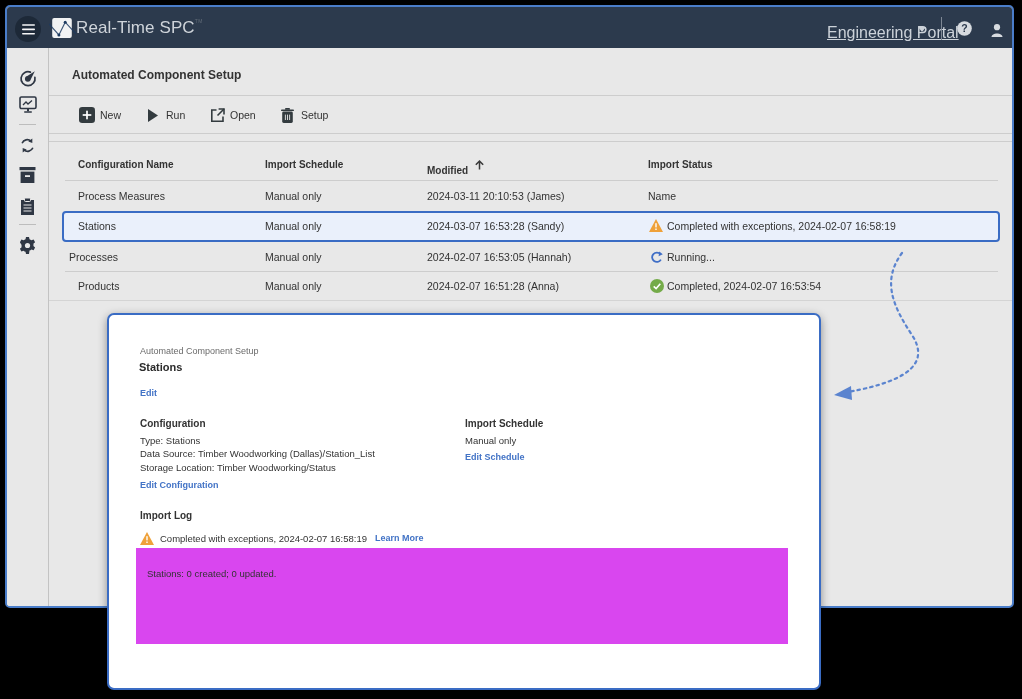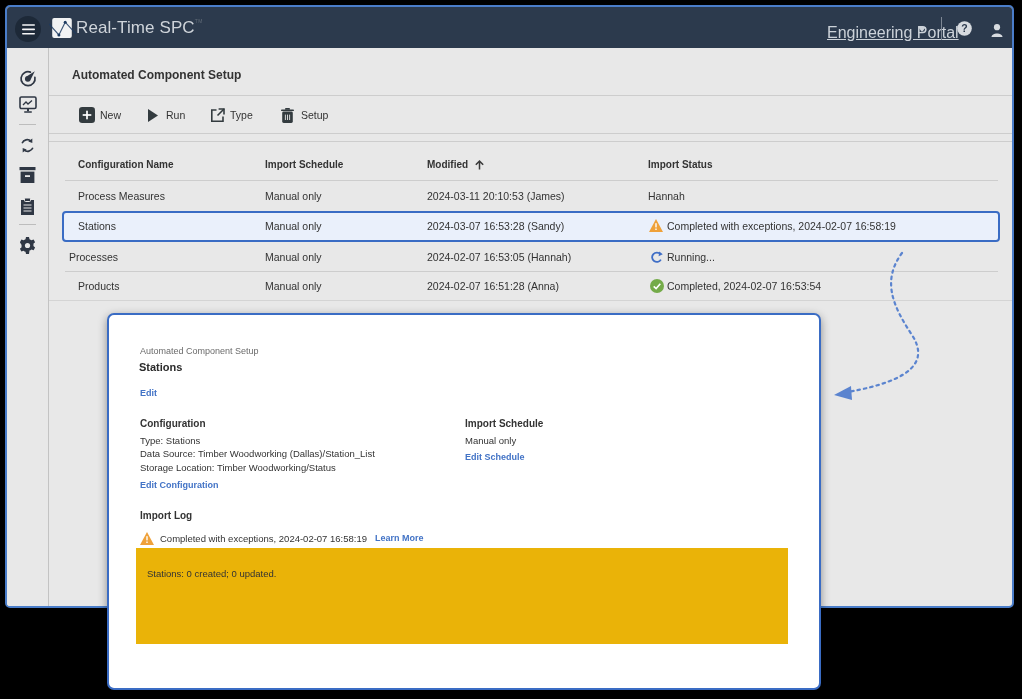--- a/index.html
+++ b/index.html
@@ -34,21 +34,21 @@
           border:2px solid #3a6cc4;border-radius:4px;}
   .statusic{position:absolute;line-height:0;}
   .popup{position:absolute;left:107px;top:313px;width:710px;height:373px;background:#fff;
          border:2px solid #3a6cc4;border-radius:7px;box-shadow:0 3px 10px rgba(0,0,0,.4);}
   .pp{position:absolute;white-space:nowrap;}
   .link{color:#4273c6;font-weight:bold;font-size:9px;}
   .ppsmall{font-size:9px;color:#6b6b6b;}
   .pph1{font-size:11px;font-weight:bold;color:#2b2b2b;}
   .ppb{font-size:10px;font-weight:bold;color:#333;}
   .ppt{font-size:9.5px;color:#333;}
-  .logbox{position:absolute;left:27px;top:233px;width:652px;height:96px;background:#eab308;}
+  .logbox{position:absolute;left:27px;top:233px;width:652px;height:96px;background:#d946ef;}
 </style>
 </head>
 <body>
 <div class="app">
   <div class="topbar">
     <div class="burger">
       <svg width="13" height="11" viewBox="0 0 13 11">
           <g fill="#f5f6f7">
             <rect x="0" y="0.2" width="13" height="1.6" rx=".8"></rect>
             <rect x="0" y="4.6" width="13" height="1.6" rx=".8"></rect>
@@ -150,48 +150,48 @@
         </svg>
     </div>
     <div class="tlab" style="left:117px;top:61px">Run</div>
     <div class="ticon" style="left:161px;top:60px">
       <svg width="15" height="15" viewBox="0 0 15 15">
           <path d="M6.5 2 H1.8 V13.2 H13 V8.5" fill="none" stroke="#333b3f" stroke-width="1.6"></path>
           <path d="M8.6 1 H14 V6.4" fill="none" stroke="#333b3f" stroke-width="1.6"></path>
           <line x1="14" y1="1" x2="7.5" y2="7.5" stroke="#333b3f" stroke-width="1.6"></line>
         </svg>
     </div>
-    <div class="tlab" style="left:181px;top:61px">Type</div>
+    <div class="tlab" style="left:181px;top:61px">Open</div>
     <div class="ticon" style="left:232px;top:60px">
       <svg width="13" height="15" viewBox="0 0 13 15">
           <rect x="1.2" y="3.6" width="10.6" height="11.4" rx="1.4" fill="#333b3f"></rect>
           <rect x="0" y="1.4" width="13" height="1.7" rx=".85" fill="#333b3f"></rect>
           <rect x="4" y="0" width="5" height="1.8" rx=".9" fill="#333b3f"></rect>
           <g stroke="#e8e8e8" stroke-width="0.9">
             <line x1="4.4" y1="6.6" x2="4.4" y2="12"></line>
             <line x1="6.5" y1="6.6" x2="6.5" y2="12"></line>
             <line x1="8.6" y1="6.6" x2="8.6" y2="12"></line>
           </g>
         </svg>
     </div>
     <div class="tlab" style="left:252px;top:61px">Setup</div>
     <div class="hline" style="top:85px"></div>
     <div class="hline" style="top:93px"></div>
     <div class="th" style="left:29px;top:111px">Configuration Name</div>
     <div class="th" style="left:216px;top:111px">Import Schedule</div>
-    <div class="th" style="left:378px;top:111px">Modified</div>
+    <div class="th" style="left:378px;top:117px">Modified</div>
     <div class="ticon" style="left:426px;top:112px"><svg width="9" height="10" viewBox="0 0 9 10">
           <path d="M4.5 9.5 V1.7 M0.8 4.8 L4.5 1.1 L8.2 4.8" fill="none" stroke="#3a3a3a" stroke-width="1.5"></path>
         </svg></div>
     <div class="th" style="left:599px;top:111px">Import Status</div>
     <div class="rowline" style="top:132px"></div>
     <div class="td" style="left:29px;top:142px">Process Measures</div>
     <div class="td" style="left:216px;top:142px">Manual only</div>
     <div class="td" style="left:378px;top:142px">2024-03-11 20:10:53 (James)</div>
-    <div class="td" style="left:599px;top:142px">Hannah</div>
+    <div class="td" style="left:599px;top:142px">Name</div>
     <div class="selrow"></div>
     <div class="td" style="left:29px;top:172px">Stations</div>
     <div class="td" style="left:216px;top:172px">Manual only</div>
     <div class="td" style="left:378px;top:172px">2024-03-07 16:53:28 (Sandy)</div>
     <div class="statusic" style="left:600px;top:171px">
       <svg width="14" height="13" viewBox="0 0 14 13">
           <path d="M7 0 L14 13 H0 Z" fill="#efa13a"></path>
           <rect x="6.3" y="4.2" width="1.4" height="4.2" fill="#fff"></rect>
           <rect x="6.3" y="9.5" width="1.4" height="1.5" fill="#fff"></rect>
         </svg>

